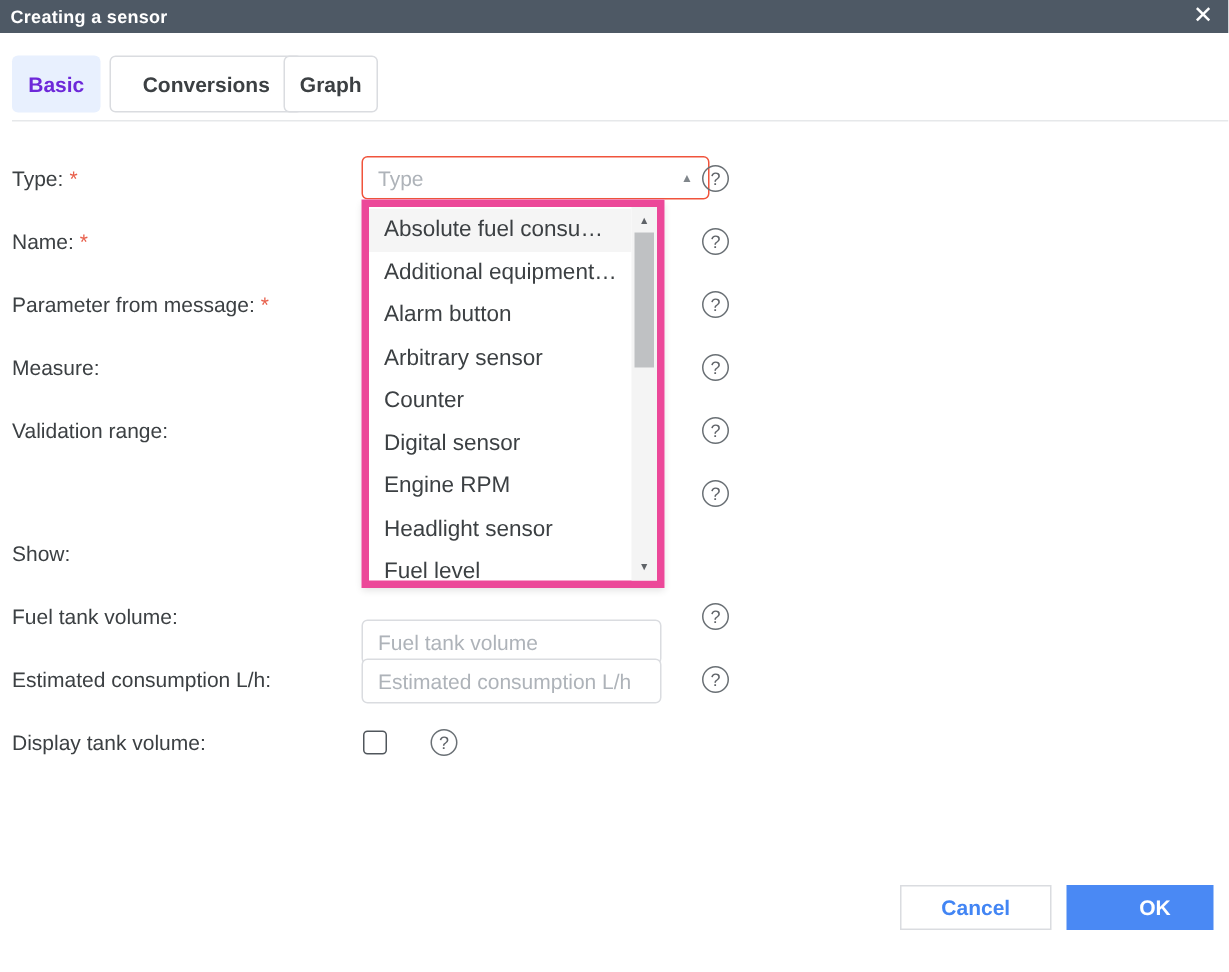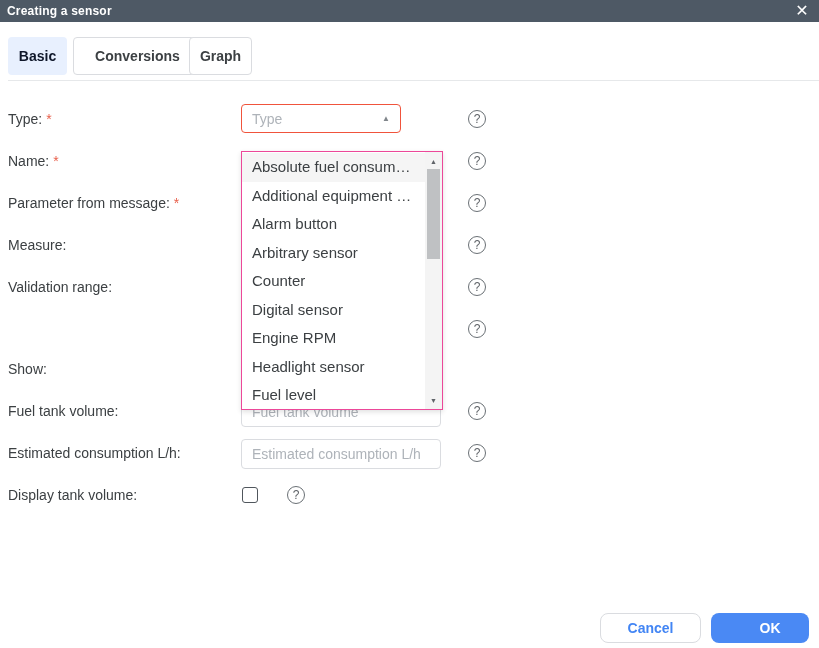--- a/index.html
+++ b/index.html
@@ -26,21 +26,21 @@
     display: flex; align-items: center; justify-content: center;
     color: #fff; font-size: 16px; font-weight: 400; cursor: pointer; line-height: 1;
   }
 
   
   .tab {
     position: absolute; top: 37px; height: 38px;
     display: flex; align-items: center; justify-content: center;
     font-size: 14px; font-weight: 700; border-radius: 4px; cursor: pointer;
   }
-  .tab.active { background: #e8f0fe; color: #0f172a; border: none; }
+  .tab.active { background: #e8f0fe; color: #6d28d9; border: none; }
   .tab.plain { background: #fff; color: #3c4043; border: 1px solid #dadce0; }
   .tab-basic { left: 8px; width: 59px; }
   .tab-conversions { left: 73px; width: 129px; }
   .tab-graph { left: 189px; width: 63px; align-items: center; }
   .tabs-divider {
     position: absolute; left: 8px; right: 0; top: 80px; height: 1px; background: #e6e8ea;
   }
 
   
   .flabel {
@@ -53,35 +53,35 @@
   .tinput {
     position: absolute; left: 241px; width: 200px; height: 30px;
     border: 1px solid #dadce0; border-radius: 4px; background: #fff;
     font-family: "Liberation Sans", sans-serif;
     font-size: 14px; color: #3c4043; padding: 0 10px; outline: none;
   }
   .tinput::placeholder { color: #aeb3b9; opacity: 1; }
 
   
   .type-select {
-    position: absolute; left: 241px; top: 104px; width: 160px; height: 29px;
+    position: absolute; left: 241px; top: 104px; width: 232px; height: 29px;
     border: 1px solid #f0543c; border-radius: 4px; background: #fff;
     display: flex; align-items: center; cursor: pointer;
   }
   .type-select .sel-placeholder {
     margin-left: 10px; font-size: 14px; color: #aeb3b9; flex: 1;
   }
   .type-select .sel-arrow {
     margin-right: 10px; font-size: 8px; color: #80868b;
   }
 
   
   .dropdown {
-    position: absolute; left: 241px; top: 151px; width: 202px; height: 259px;
-    background: #fff; border: 1px solid #ec4899;
+    position: absolute; left: 241px; top: 133px; width: 202px; height: 259px;
+    background: #fff; border: 5px solid #ec4899;
     box-shadow: 0 2px 5px rgba(0,0,0,.12);
     z-index: 5;
   }
   .dropdown-list { position: absolute; left: 0; top: 1px; right: 17px; bottom: 1px; overflow: hidden; }
   .dropdown-option {
     height: 28.5px; line-height: 28.5px; padding: 0 8px 0 10px;
     font-size: 15px; color: #3c4043; white-space: nowrap;
     overflow: hidden; text-overflow: ellipsis; cursor: pointer;
   }
   .dropdown-option.highlighted { background: #f5f5f5; }
@@ -112,21 +112,21 @@
   }
 
   
   .checkbox {
     position: absolute; left: 242px; top: 487px; width: 16px; height: 16px;
     border: 1px solid #50565c; border-radius: 3px; background: #fff; cursor: pointer;
   }
 
   
   .btn {
-    position: absolute; top: 613px; height: 30px; border-radius: 8px;
+    position: absolute; top: 590px; height: 30px; border-radius: 0;
     display: flex; align-items: center; justify-content: center;
     font-size: 14px; font-weight: 700; cursor: pointer;
     font-family: "Liberation Sans", sans-serif;
   }
   .btn-cancel {
     left: 600px; width: 101px; background: #fff; color: #4285f4;
     border: 1px solid #dadce0;
   }
   .btn-ok {
     left: 711px; width: 98px; background: #4a89f4; color: #fff; border: none; padding-left: 20px;
@@ -208,21 +208,21 @@
   <div class="help-icon" style="left:468px; top:110px">?</div>
   <div class="help-icon" style="left:468px; top:152px">?</div>
   <div class="help-icon" style="left:468px; top:194px">?</div>
   <div class="help-icon" style="left:468px; top:236px">?</div>
   <div class="help-icon" style="left:468px; top:278px">?</div>
   <div class="help-icon" style="left:468px; top:320px">?</div>
   <div class="help-icon" style="left:468px; top:402px">?</div>
   <div class="help-icon" style="left:468px; top:444px">?</div>
   <div class="help-icon" style="left:287px; top:486px">?</div>
 
-  <input class="tinput" style="top: 397px;" placeholder="Fuel tank volume">
+  <input class="tinput" style="top: 413px;" placeholder="Fuel tank volume">
   <input class="tinput" style="top: 439px;" placeholder="Estimated consumption L/h">
 
   <div class="checkbox"></div>
 
   <div class="btn btn-cancel">
     <span>Cancel</span>
   </div>
   <div class="btn btn-ok">
     <span>OK</span>
   </div>

